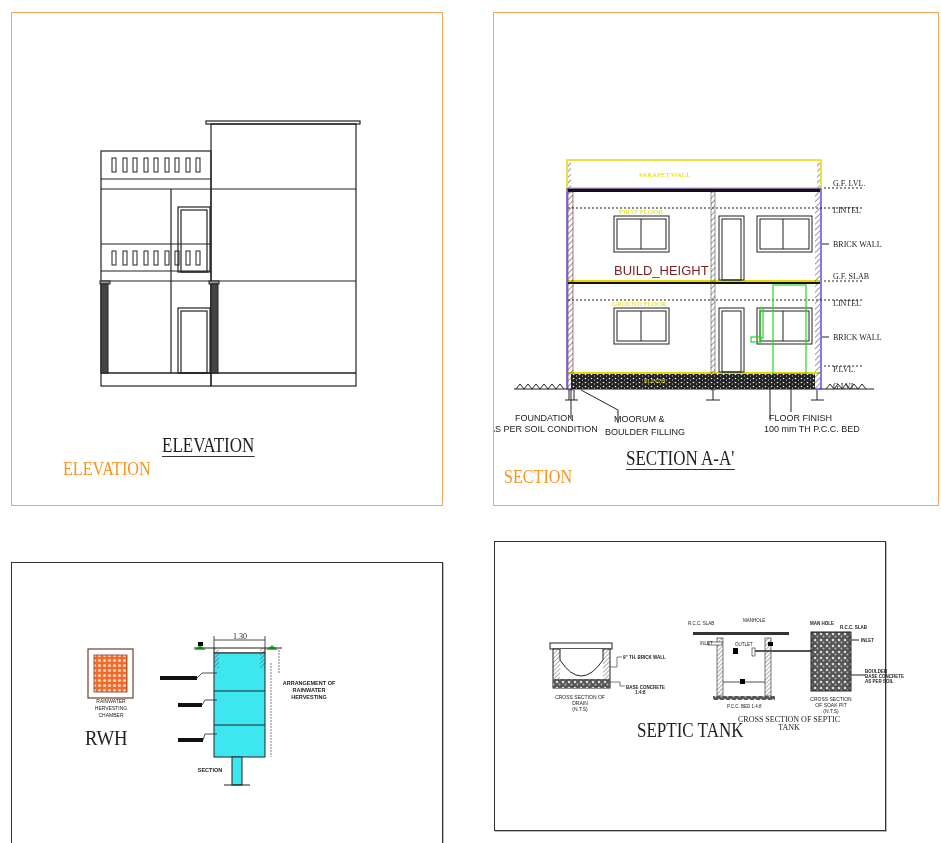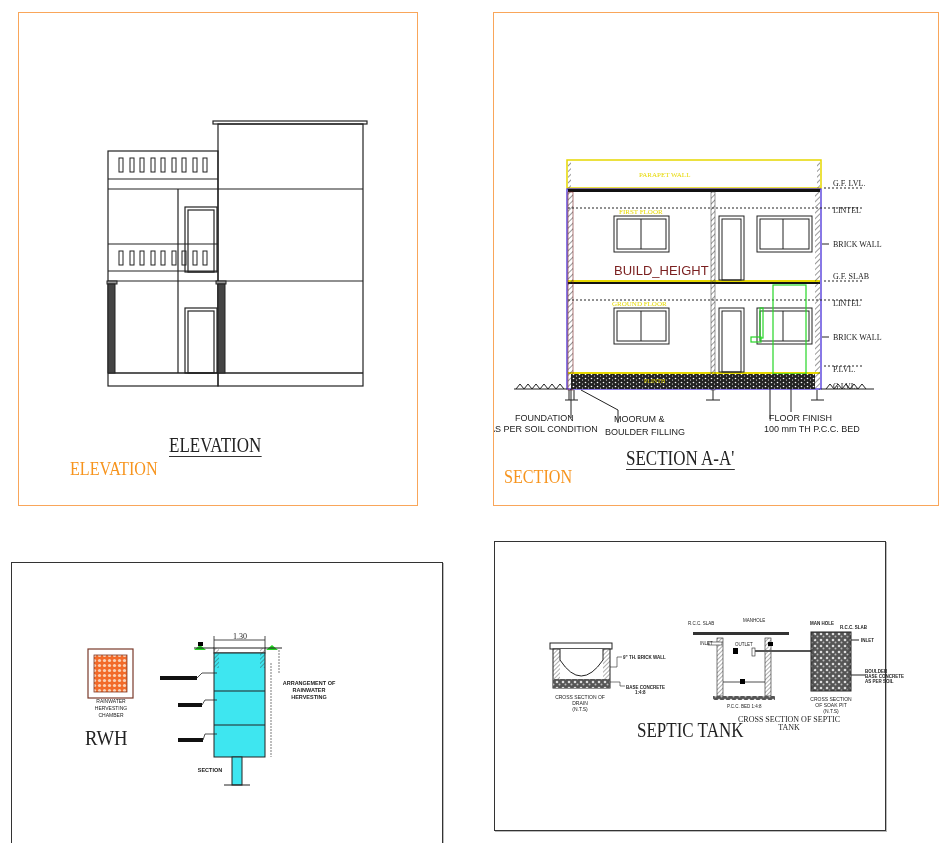--- a/index.html
+++ b/index.html
@@ -8,21 +8,21 @@
   .sheet svg { position: absolute; left: 0; top: 0; }
   .orange { border: 1.5px solid #f9a65a; }
   .dark { border: 1.5px solid #333; box-shadow: 1px 1px 0 #bbb; margin-top: 21px; }
   .t { position: absolute; white-space: nowrap; line-height: 1; }
   .serif { font-family: "Liberation Serif", serif; }
   .u { border-bottom: 1.5px solid #333; padding-bottom: 1px; }
 </style>
 </head>
 <body>
 
-<div class="sheet orange" style="left:18px;top:12px;width:400px;height:494px;">
+<div class="sheet orange" style="left:11px;top:12px;width:432px;height:494px;">
   <svg width="432" height="494">
     <g stroke="#222" stroke-width="1.2" fill="none">
 
       <rect x="194" y="108" width="154" height="3" fill="#fff"></rect>
       <rect x="199" y="111" width="145" height="262"></rect>
       <line x1="199" y1="176" x2="344" y2="176"></line>
       <line x1="199" y1="268" x2="344" y2="268"></line>
 
       <rect x="89" y="138" width="110" height="235"></rect>
       <line x1="89" y1="166" x2="199" y2="166"></line>

